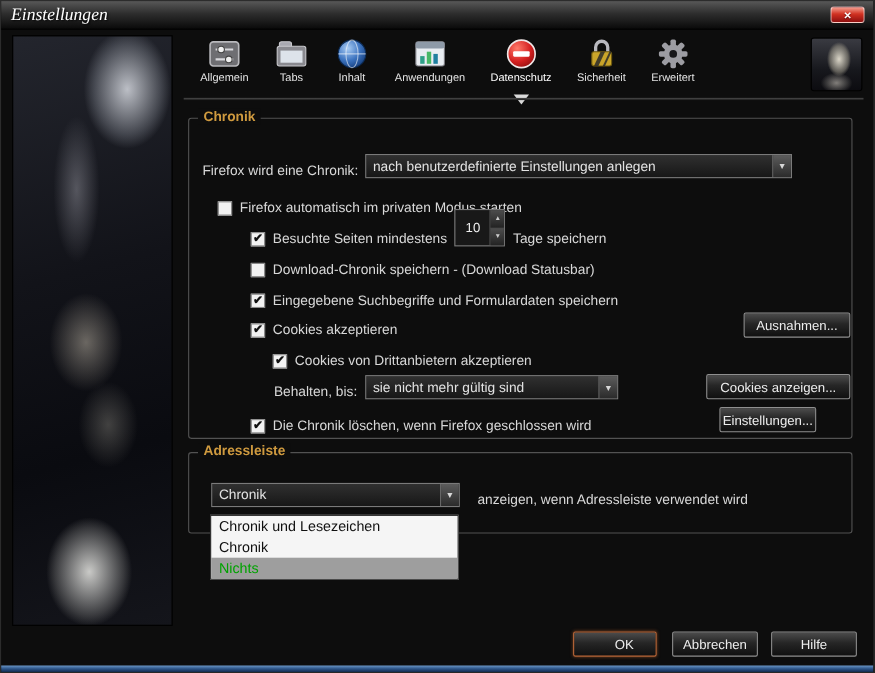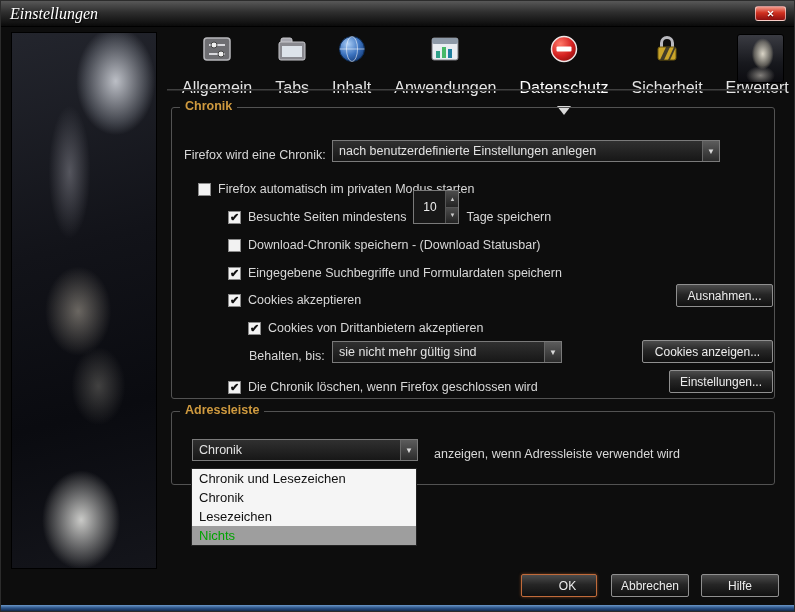--- a/index.html
+++ b/index.html
@@ -48,21 +48,21 @@
   
   .toolbar {
     position:absolute; left:172px; top:30px; height:58px;
     display:flex; align-items:flex-start; gap:5px;
   }
   .tb-item {
     position:relative; display:flex; flex-direction:column; align-items:center;
     padding:2px 9px; cursor:default;
   }
   .tb-icon { width:32px; height:32px; display:block; }
-  .tb-label { margin-top:14px; font-size:16px; color:#e4e4e4; white-space:nowrap; }
+  .tb-label { margin-top:1px; font-size:10px; color:#e4e4e4; white-space:nowrap; }
   .tb-item.sel .tb-label { color:#ffffff; }
   .notch {
     position:absolute; bottom:-16px; left:50%; transform:translateX(-50%);
     width:0; height:0;
     border-left:7px solid transparent; border-right:7px solid transparent;
     border-top:9px solid #d9d9d9;
   }
   .avatar {
     position:absolute; left:736px; top:33px; width:47px; height:49px; border-radius:3px;
     border:1px solid #000;
@@ -342,39 +342,38 @@
       <span class="arrow">▼</span>
     </div>
     <div class="btn" style="left:470px; top:232px; width:131px;">Cookies anzeigen...</div>
 
     <div class="row" style="left:56px; top:264px;">
       <span class="cb">
           <span class="check">✔</span>
         </span>
       <span>Die Chronik löschen, wenn Firefox geschlossen wird</span>
     </div>
-    <div class="btn" style="left:497px; top:262px; width:104px;">Einstellungen...</div>
+    <div class="btn" style="left:482px; top:262px; width:88px;">Einstellungen...</div>
   </div>
 
   <div class="groupbox gb-location">
     <span class="legend">Adressleiste</span>
 
     <div class="combo" style="position:absolute; left:20px; top:27px; width:226px;">
       <span class="val">Chronik</span>
       <span class="arrow">▼</span>
     </div>
     <div class="row" style="left:262px; top:27px;">
       <span>anzeigen, wenn Adressleiste verwendet wird</span>
     </div>
   </div>
 
   <div class="popup">
     <div class="opt">Chronik und Lesezeichen</div>
     <div class="opt">Chronik</div>
-    <div class="opt">Lesezeichen</div>
     <div class="opt sel">Nichts</div>
   </div>
 
   <div class="btn default" style="left:520px; top:573px; width:76px;padding-left:17px;">OK</div>
   <div class="btn" style="left:610px; top:573px; width:78px;">Abbrechen</div>
   <div class="btn" style="left:700px; top:573px; width:78px;">Hilfe</div>
 
   <div class="bottom-frame"></div>
 </div>
 

